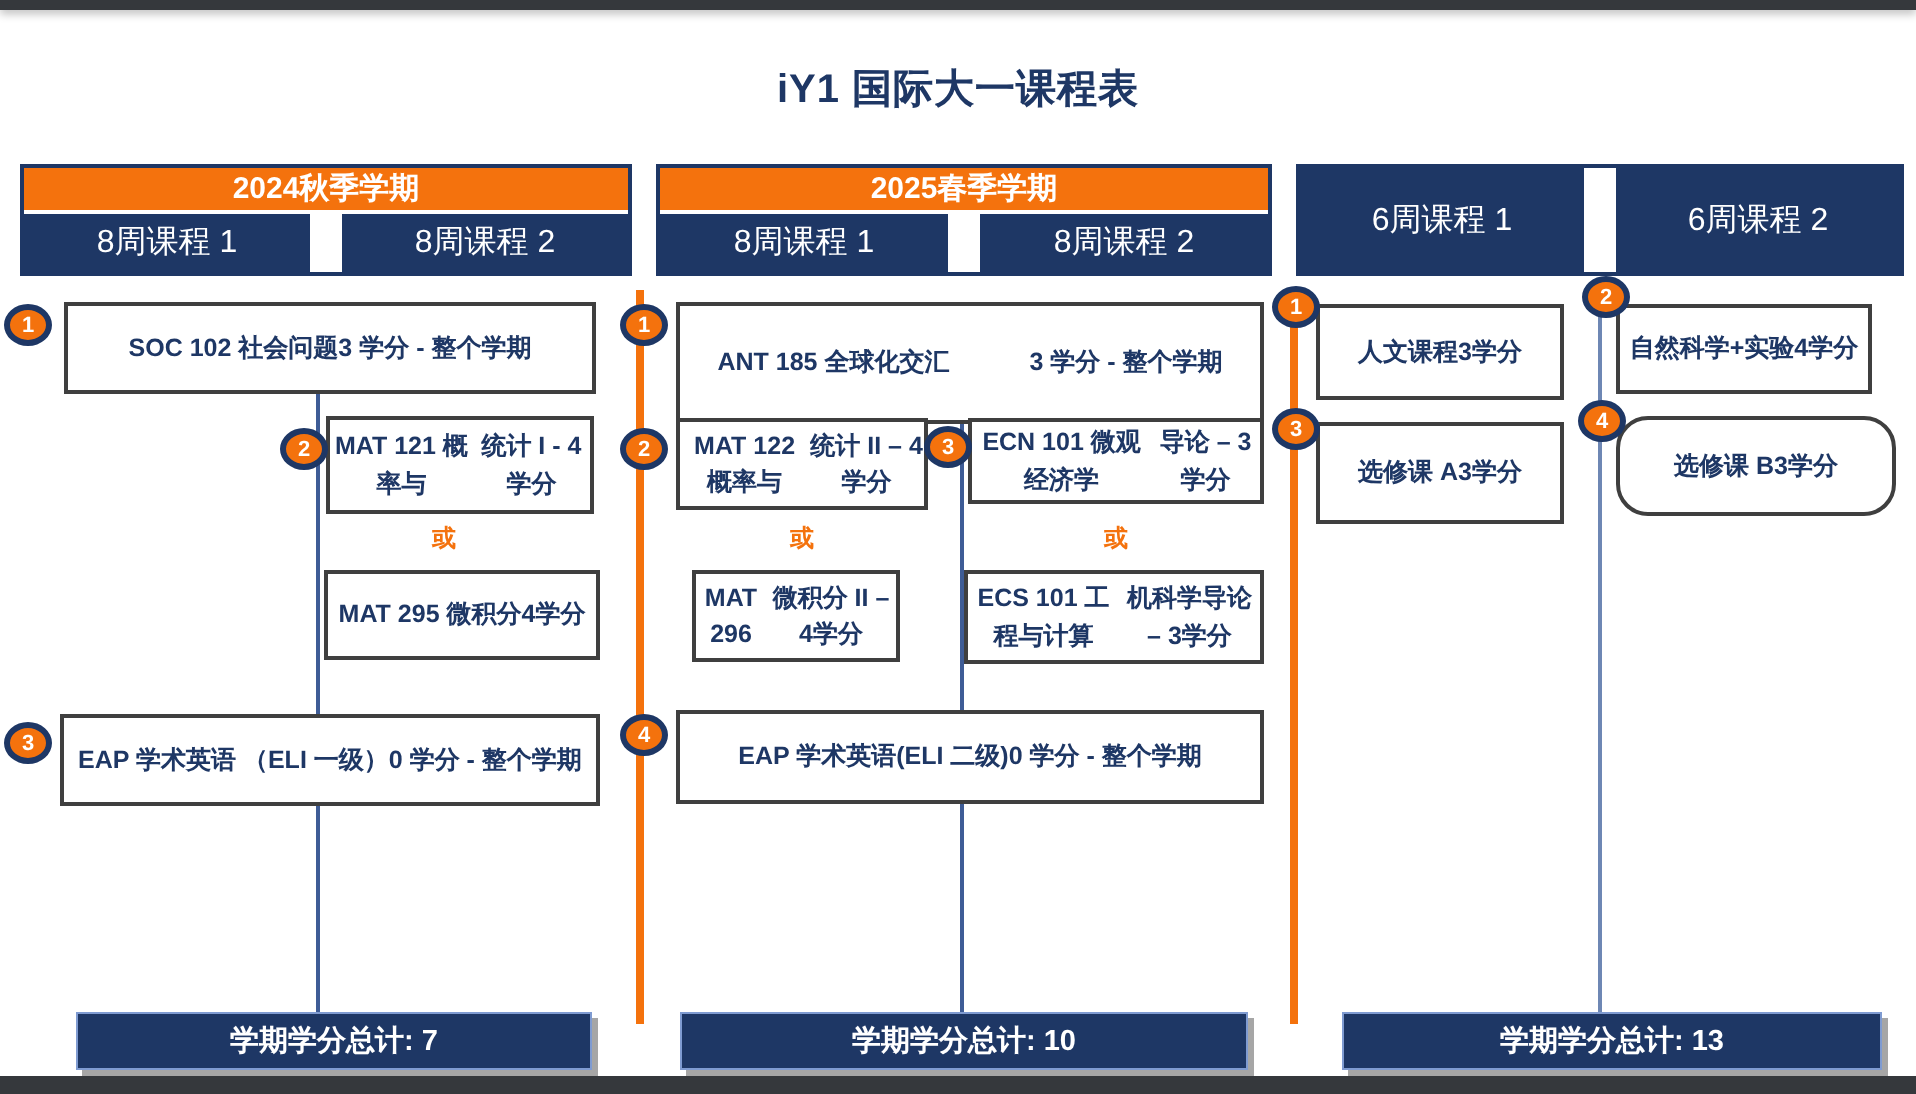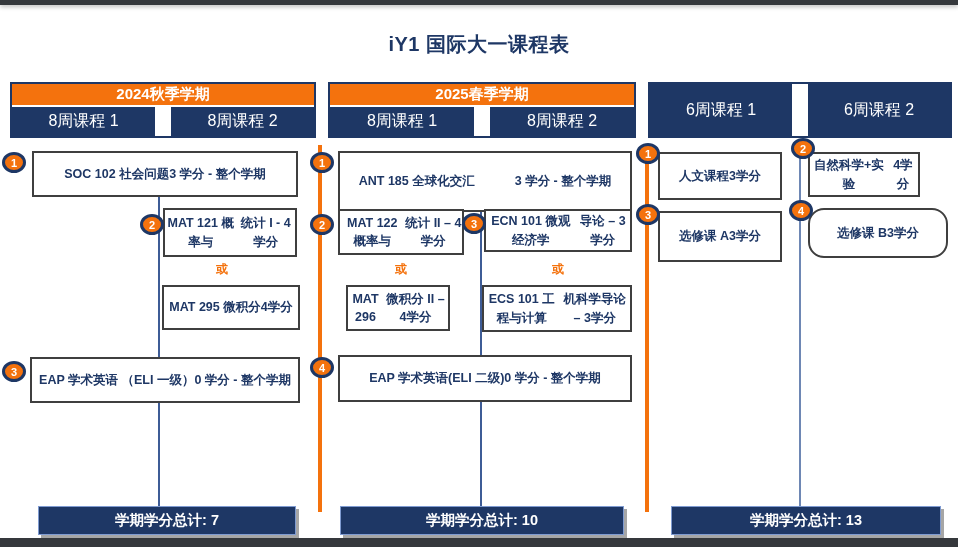--- a/index.html
+++ b/index.html
@@ -158,21 +158,21 @@
     <div>0 学分 - 整个学期</div>
   </div>
   <div class="badge" style="left:310px;top:357px;">4</div>
 
   <div class="box z" style="left:658px;top:152px;width:124px;height:48px;">
     <div>人文课程</div>
     <div>3学分</div>
   </div>
   <div class="badge" style="left:636px;top:143px;">1</div>
 
-  <div class="box z" style="left:808px;top:152px;width:112px;height:45px;">
+  <div class="box z" style="left:808px;top:152px;width:128px;height:45px;">
     <div>自然科学+实验</div>
     <div>4学分</div>
   </div>
   <div class="badge" style="left:791px;top:138px;">2</div>
 
   <div class="box z" style="left:658px;top:211px;width:124px;height:51px;">
     <div>选修课 A</div>
     <div>3学分</div>
   </div>
   <div class="badge" style="left:636px;top:204px;">3</div>

